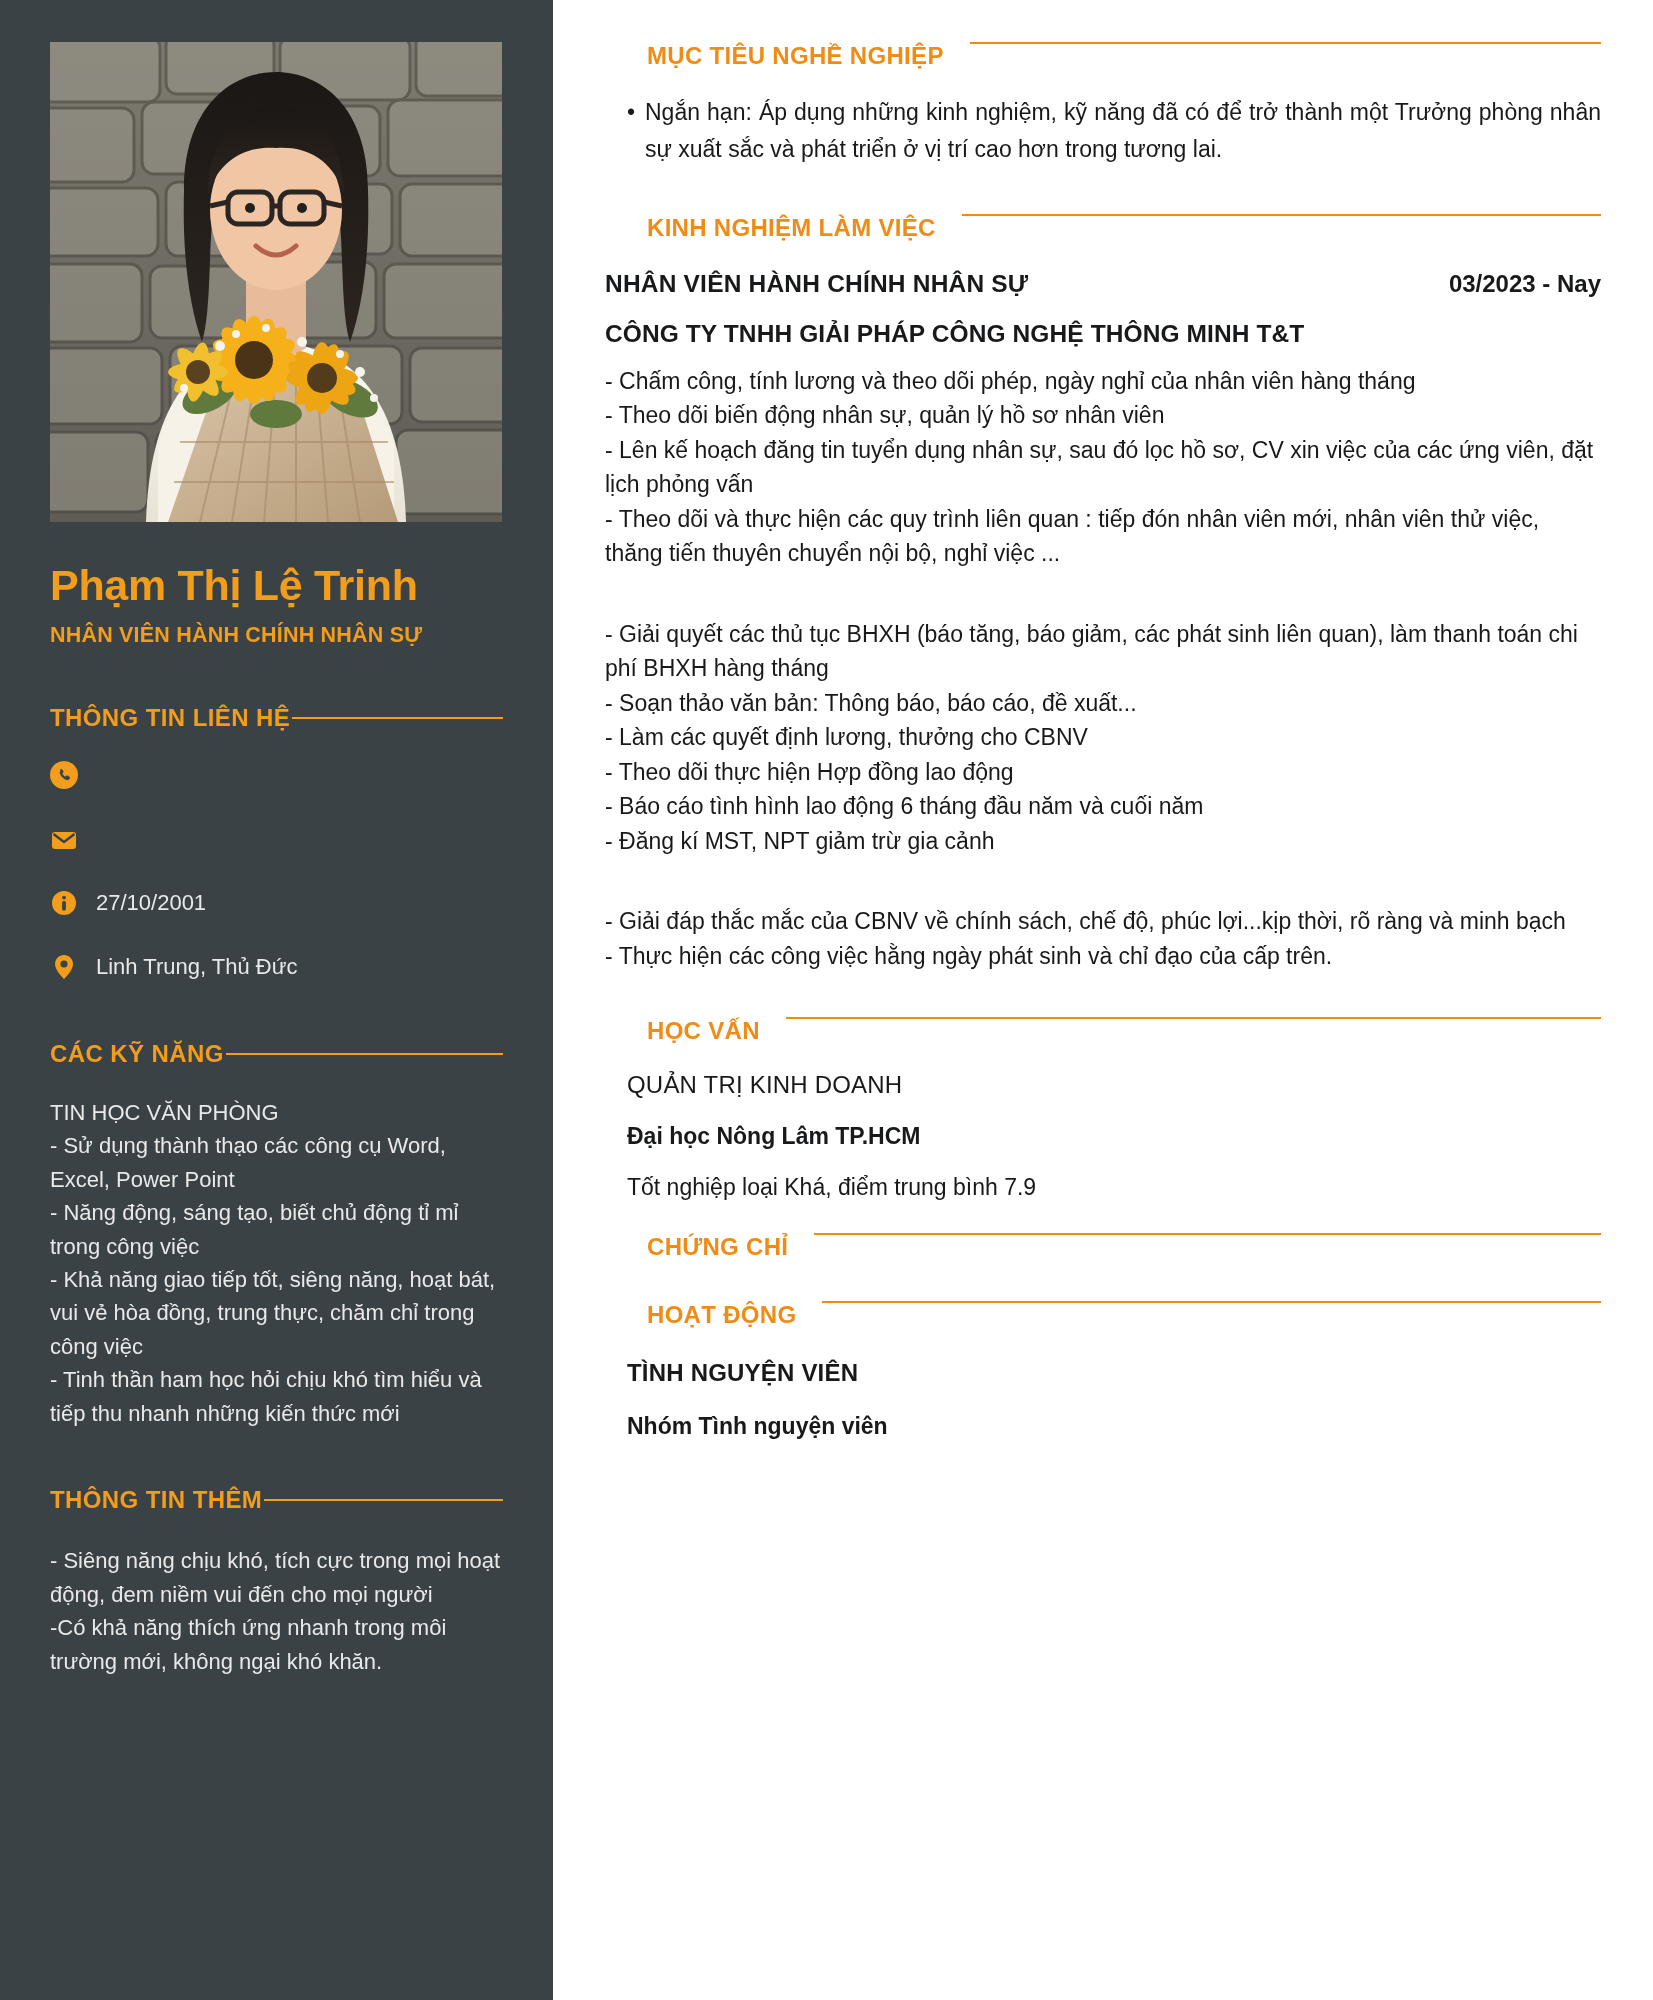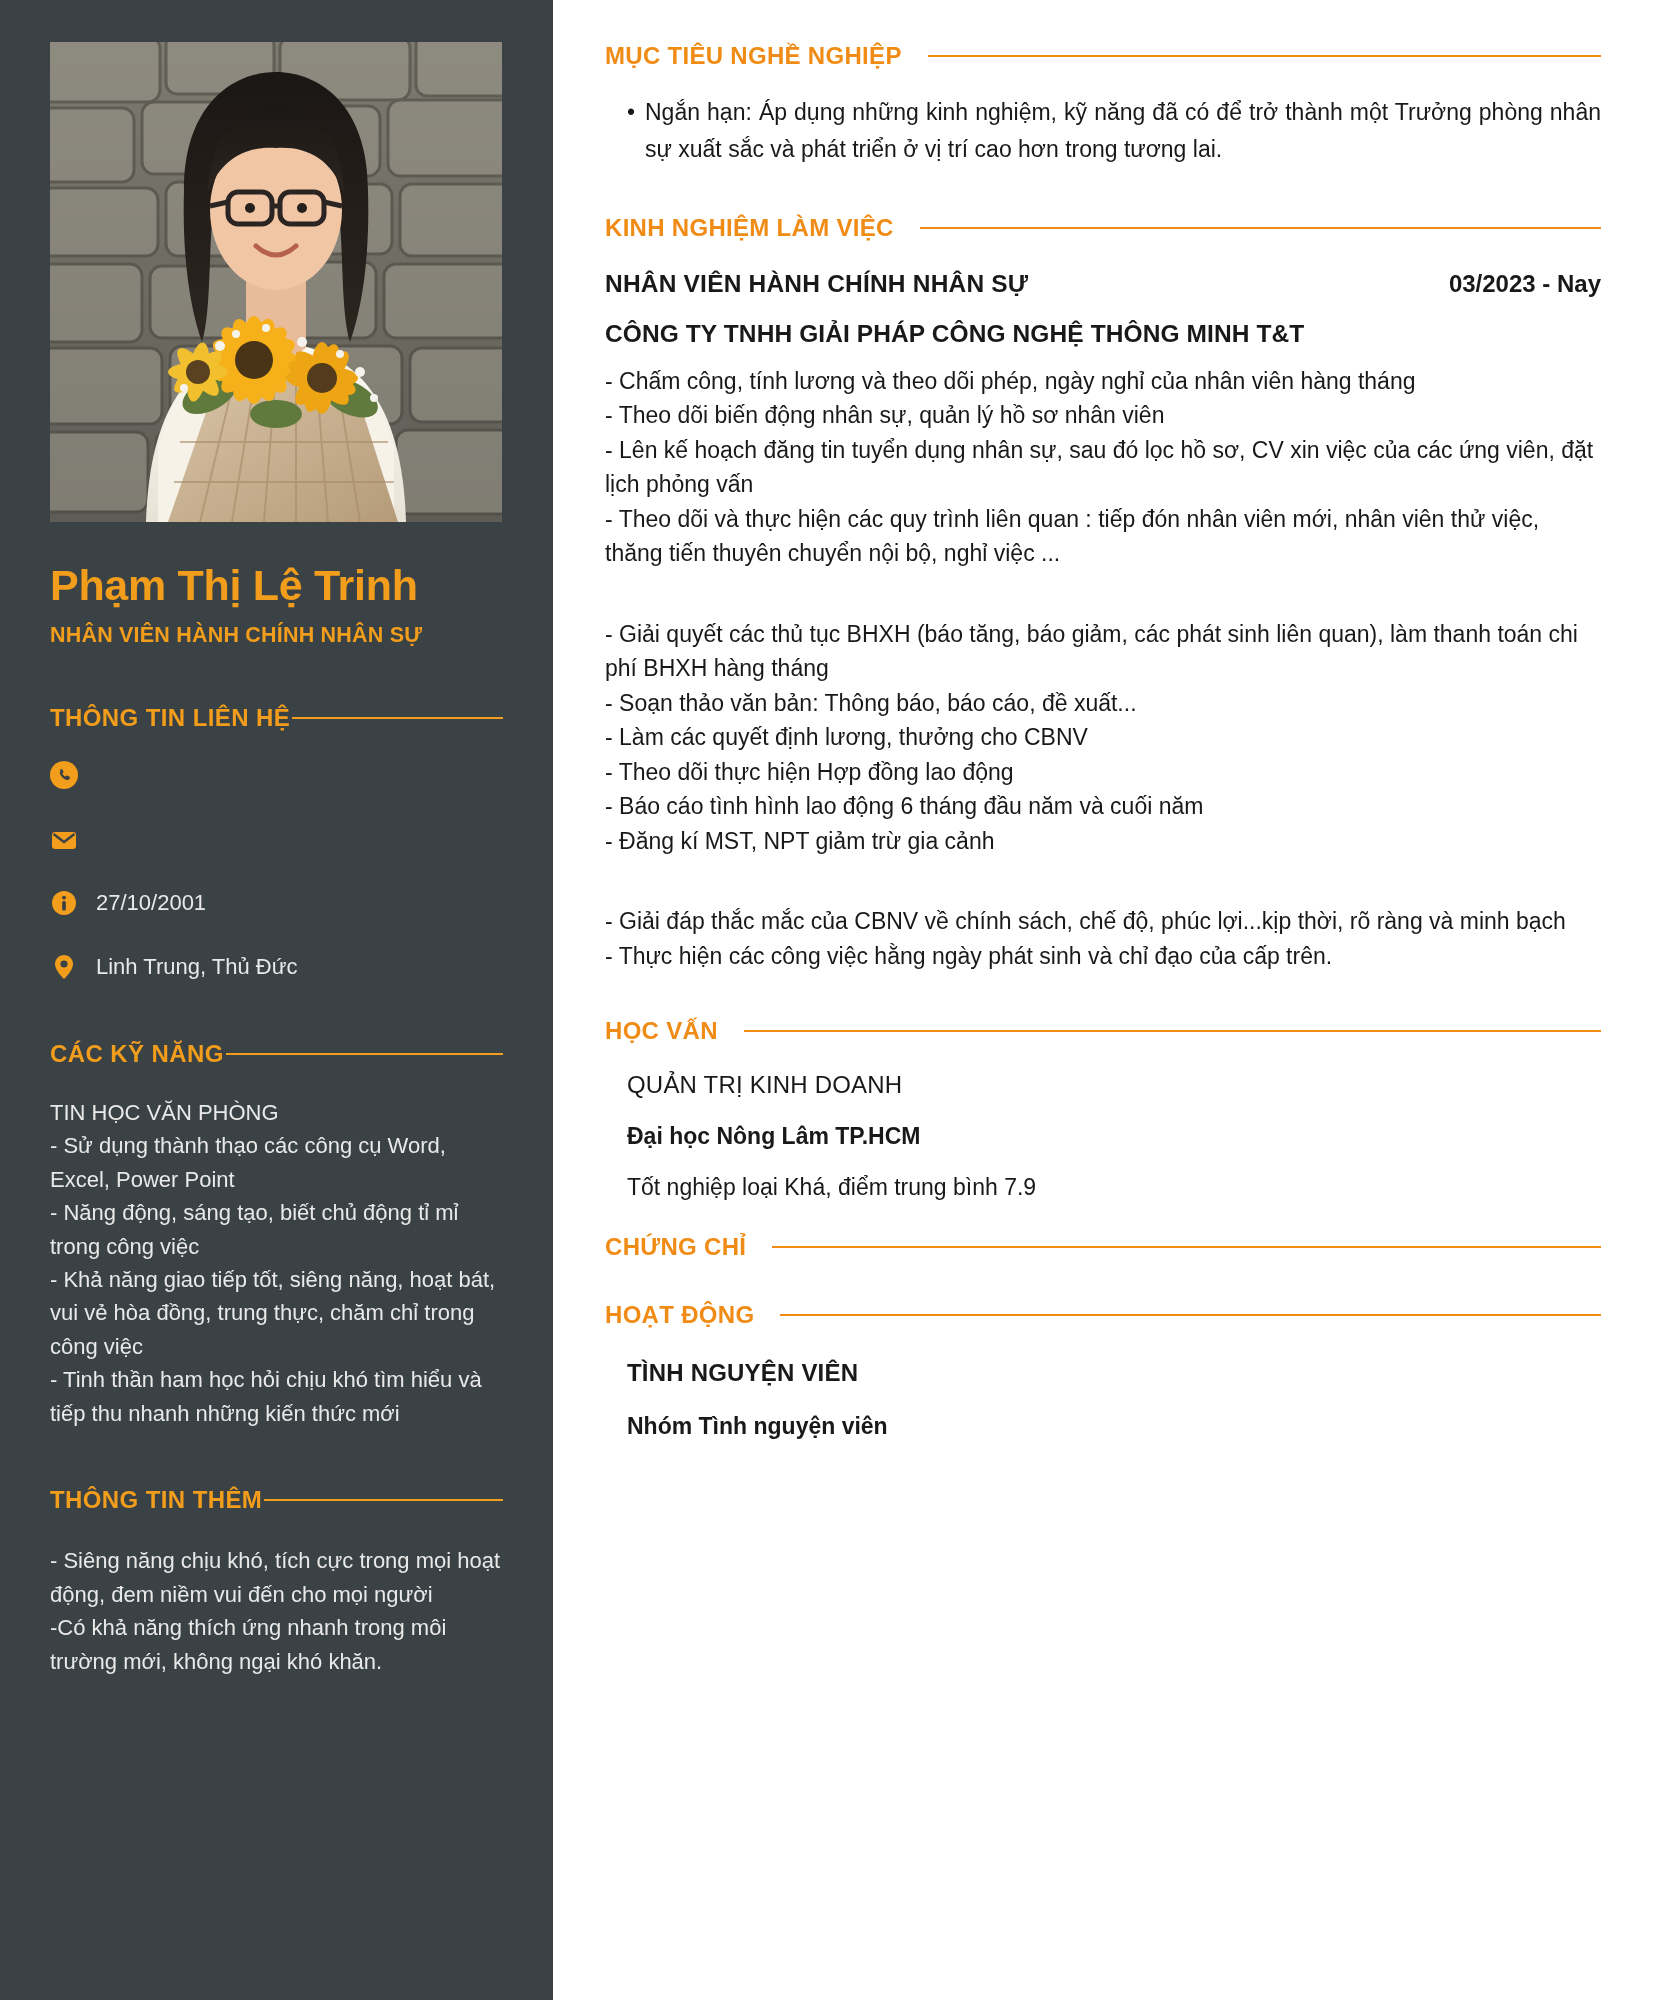--- a/index.html
+++ b/index.html
@@ -109,23 +109,24 @@
   
   .main {
     flex: 1 1 auto;
     background: #ffffff;
     padding: 42px 52px 0 52px;
     position: relative;
   }
 
   .sec-head {
     display: flex;
-    align-items: center;
+    align-items: flex-start;
     gap: 26px;
     margin-bottom: 8px;
+    margin-left: 42px;
   }
   .sec-head .title {
     color: #f08c15;
     font-size: 24px;
     font-weight: bold;
     letter-spacing: 0.3px;
     white-space: nowrap;
   }
   .sec-head .rule {
     flex: 1 1 auto;

